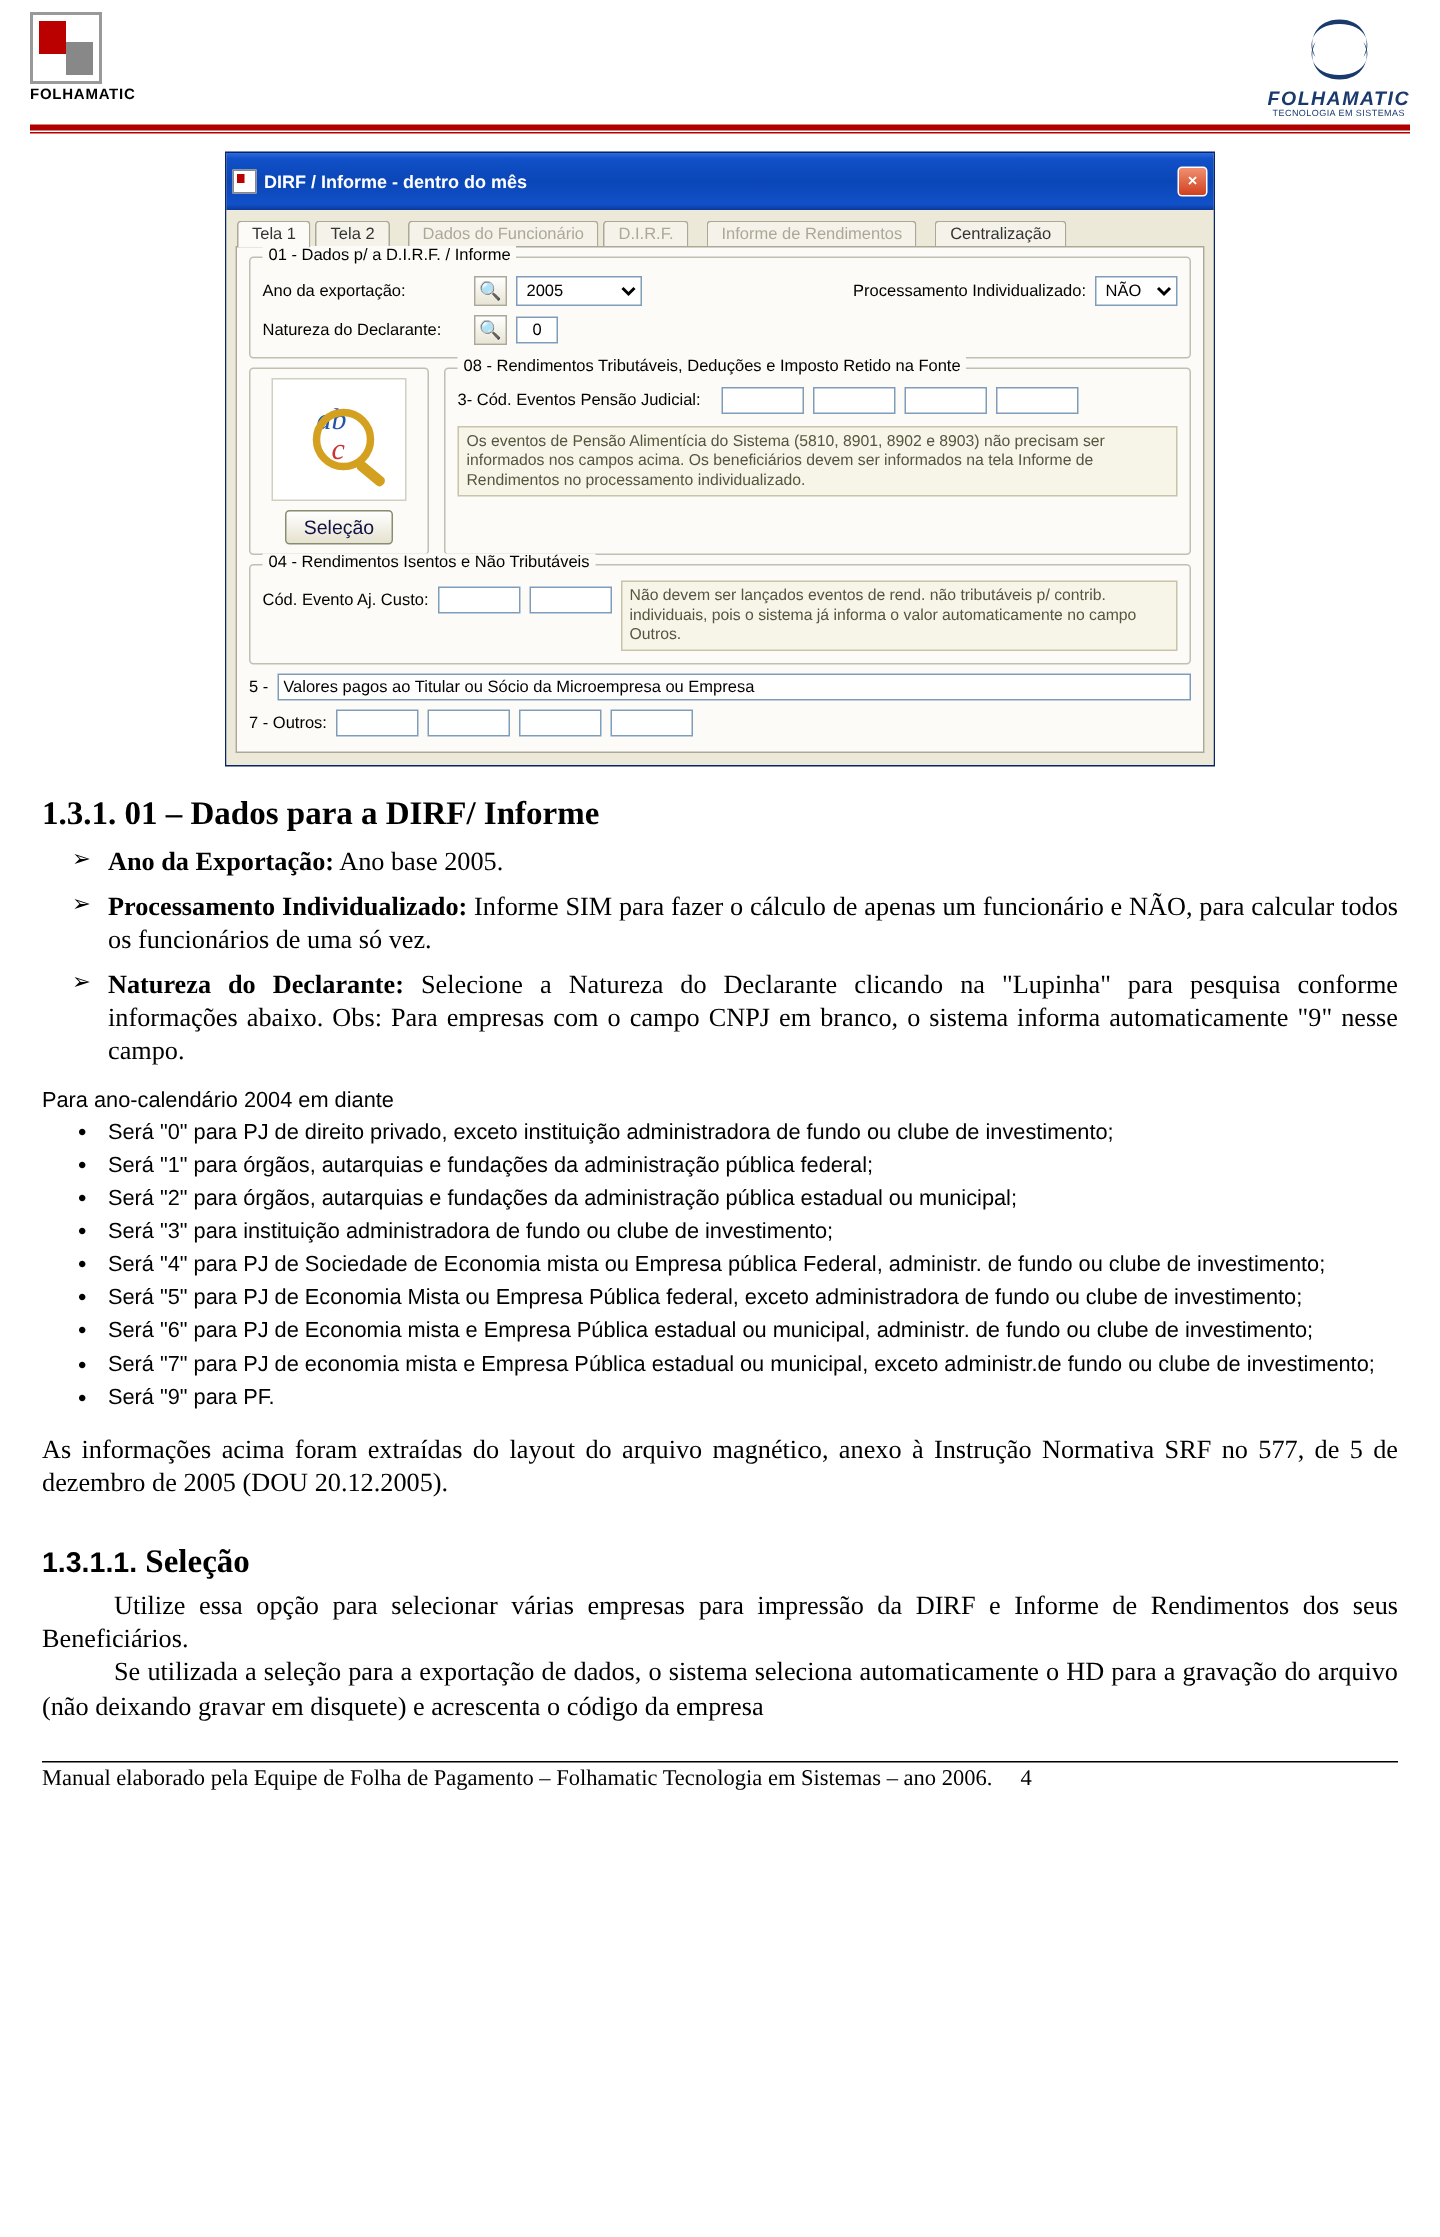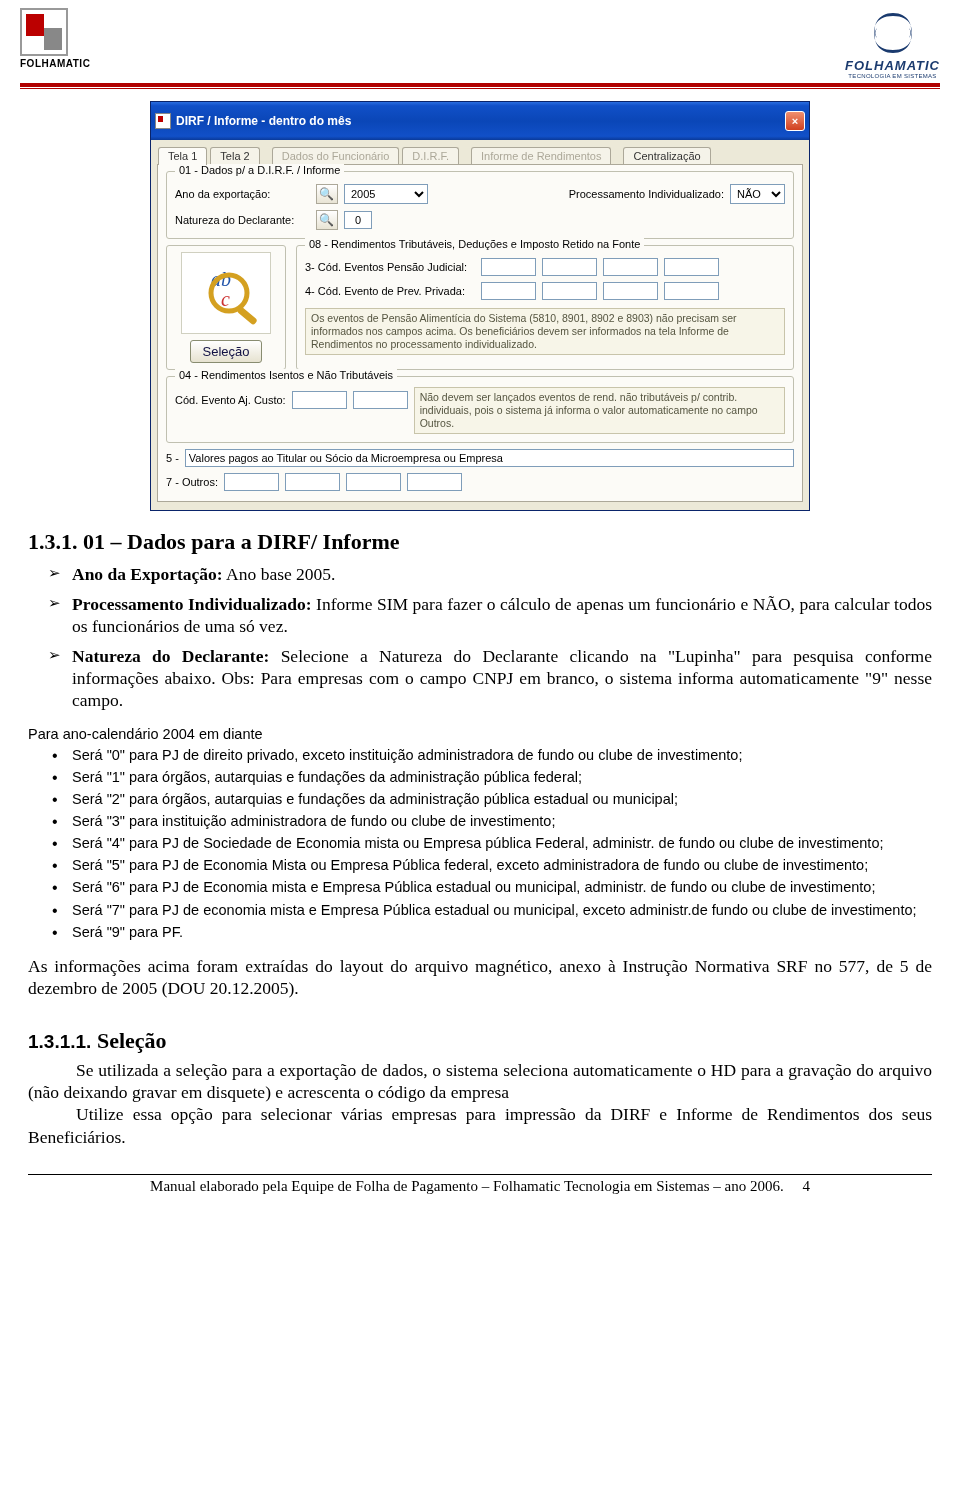--- a/index.html
+++ b/index.html
@@ -68,21 +68,21 @@
   .sub-list li { position: relative; margin-bottom: 4px; font-size: 14.5px; line-height: 1.25; }
   .sub-list li::before { content: "•"; position: absolute; left: -20px; top: 0; font-size: 16px; }
   
   .para { font-size: 17.5px; line-height: 1.28; text-align: justify; margin-top: 14px; }
   .h-sec2 { font-size: 22px; font-weight: bold; margin-top: 28px; margin-bottom: 5px; }
   .h-sec2 .num { font-family: Arial, sans-serif; font-size: 19px; }
   .indent { text-indent: 48px; }
   
   
   .footer-rule { margin: 26px 28px 3px 28px; border-top: 1px solid #000; }
-  .footer { padding: 0 28px 10px 28px; font-family: "Times New Roman", serif; font-size: 15px; text-align: center; }
+  .footer { padding: 0 28px 10px 28px; font-family: "Times New Roman", serif; font-size: 15px; text-align: left; }
 </style>
 </head>
 <body>
 
 <div class="page-header">
   <div class="logo-left">
     <div class="logo-left-box"></div>
     <div class="logo-left-label">FOLHAMATIC</div>
   </div>
   <div class="logo-right">
@@ -150,27 +150,20 @@
         <div class="sel-right">
           <div class="fieldset" style="margin-bottom:0;height:100%">
             <span class="fieldset-title">08 - Rendimentos Tributáveis, Deduções e Imposto Retido na Fonte</span>
             <div class="row">
               <span class="lbl" style="width:170px">3- Cód. Eventos Pensão Judicial:</span>
               <input class="inp" style="width: 55px;">
               <input class="inp" style="width: 55px;">
               <input class="inp" style="width: 55px;">
               <input class="inp" style="width: 55px;">
             </div>
-            <div class="row">
-              <span class="lbl" style="width:170px">4- Cód. Evento de Prev. Privada:</span>
-              <input class="inp" style="width: 55px;">
-              <input class="inp" style="width: 55px;">
-              <input class="inp" style="width: 55px;">
-              <input class="inp" style="width: 55px;">
-            </div>
             <div class="notebox" style="margin-top:8px">Os eventos de Pensão Alimentícia do Sistema (5810, 8901, 8902 e 8903) não precisam ser informados nos campos acima. Os beneficiários devem ser informados na tela Informe de Rendimentos no processamento individualizado.</div>
           </div>
         </div>
       </div>
 
       <div class="fieldset" style="margin-top:6px">
         <span class="fieldset-title">04 - Rendimentos Isentos e Não Tributáveis</span>
         <div class="row-04">
           <div style="display:flex;align-items:center;gap:6px;padding-top:4px">
             <span class="lbl">Cód. Evento Aj. Custo:</span>
@@ -215,22 +208,22 @@
     <li>Será "4" para PJ de Sociedade de Economia mista ou Empresa pública Federal, administr. de fundo ou clube de investimento;</li>
     <li>Será "5" para PJ de Economia Mista ou Empresa Pública federal, exceto administradora de fundo ou clube de investimento;</li>
     <li>Será "6" para PJ de Economia mista  e Empresa Pública estadual ou municipal, administr. de fundo ou clube de investimento;</li>
     <li>Será "7" para PJ de economia mista e Empresa Pública estadual ou municipal, exceto administr.de fundo ou clube de investimento;</li>
     <li>Será "9" para PF.</li>
   </ul>
 
   <div class="para">As informações acima foram extraídas do layout do arquivo magnético, anexo à Instrução Normativa SRF no 577, de 5 de dezembro de 2005 (DOU 20.12.2005).</div>
 
   <div class="h-sec2"><span class="num">1.3.1.1.</span><span> Seleção</span></div>
+  <div class="para indent" style="margin-top:0">Utilize essa opção para selecionar várias empresas para impressão da DIRF e Informe de Rendimentos dos seus Beneficiários.</div>
   <div class="para indent" style="margin-top:0">Se utilizada a seleção para a exportação de dados, o sistema seleciona automaticamente o HD para a gravação do arquivo (não deixando gravar em disquete) e acrescenta o código da empresa</div>
-  <div class="para indent" style="margin-top:0">Utilize essa opção para selecionar várias empresas para impressão da DIRF e Informe de Rendimentos dos seus Beneficiários.</div>
 </div>
 
 <div class="footer-rule"></div>
 <div class="footer">
   <span>Manual elaborado pela Equipe de Folha de Pagamento – Folhamatic Tecnologia em Sistemas – ano 2006.</span>
   &nbsp;&nbsp;&nbsp;
   <span>4</span>
 </div>
 
 </body></html>

